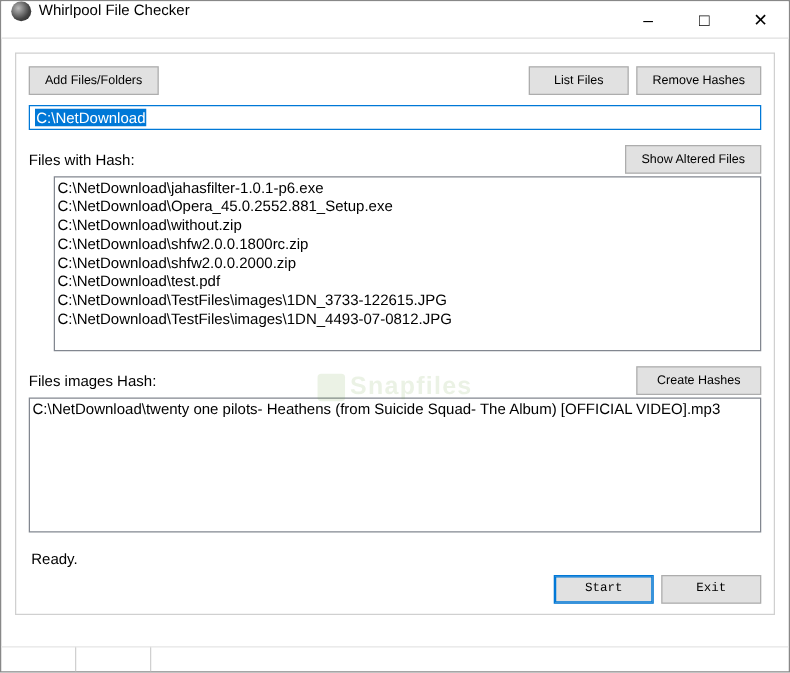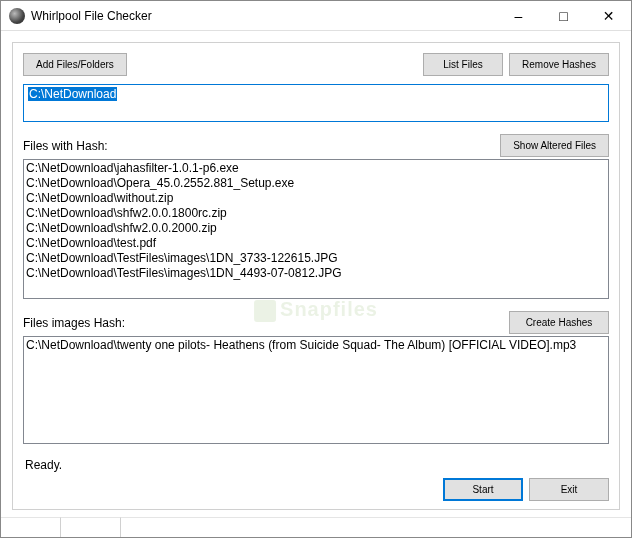--- a/index.html
+++ b/index.html
@@ -8,21 +8,20 @@
       font-size: 12px;
       background: #fff;
       width: 632px;
       height: 538px;
       overflow: hidden;
       border: 1px solid #888;
     }
     .titlebar {
       height: 30px;
       display: flex;
-      align-items: center;
       padding-left: 8px;
       background: #fff;
       border-bottom: 1px solid #e0e0e0;
     }
     .titlebar-icon {
       width: 16px; height: 16px;
       margin-right: 6px;
       border-radius: 50%;
       background: radial-gradient(circle at 35% 35%, #bbb 0%, #444 60%, #222 100%);
     }
@@ -59,21 +58,21 @@
     }
     .btn.primary { border: 1px solid #0078d7; box-shadow: 0 0 0 1px #0078d7 inset; }
     .btn.wide { min-width: 100px; }
 
     .path-input {
       width: 100%;
       border: 1px solid #0078d7;
       padding: 2px 4px;
       font-size: 12px;
       font-family: inherit;
-      height: 38px;
+      height: 20px;
       outline: none;
       background: #fff;
       margin-bottom: 12px;
     }
     .path-input .selection {
       background: #0078d7;
       color: #fff;
       padding: 0 1px;
     }
 
@@ -85,32 +84,32 @@
     .section-label { flex: 1; font-size: 12px; }
 
     .listbox {
       border: 1px solid #828790;
       background: #fff;
       font-size: 12px;
       overflow-y: scroll;
       padding: 1px 2px;
       line-height: 15px;
     }
-    .listbox.hash { height: 140px; }
+    .listbox.hash { height: 140px; margin-left: 20px; }
     .listbox.nohash { height: 108px; }
     .listbox div { white-space: nowrap; }
 
     .status-area {
       margin-top: 14px;
       margin-bottom: 6px;
       font-size: 12px;
       padding-left: 2px;
     }
 
-    .footer-row { display: flex; justify-content: flex-end; gap: 6px; margin-top: 4px; }
+    .footer-row { display: flex; justify-content: flex-end; gap: 6px; margin-top: 4px; font-family: Liberation Mono, monospace; }
 
     .statusbar {
       position: absolute;
       bottom: 1px; left: 1px; right: 1px;
       height: 20px;
       display: flex;
       border-top: 0;
     }
     .statusbar-cell {
       border-right: 1px solid #d0d0d0;

